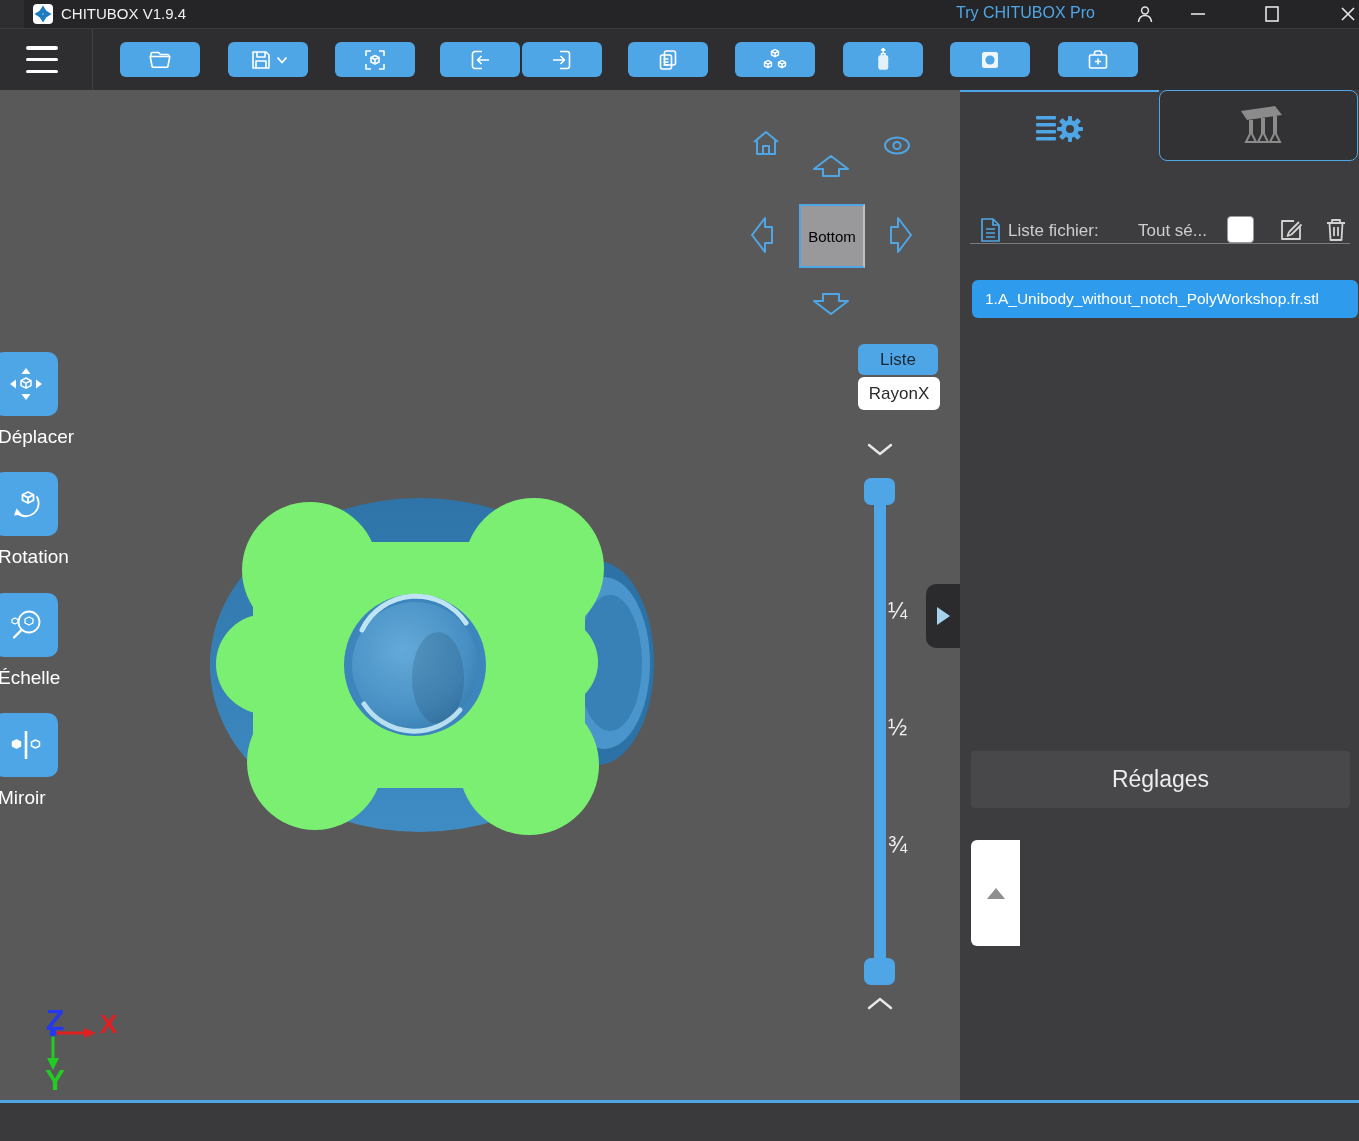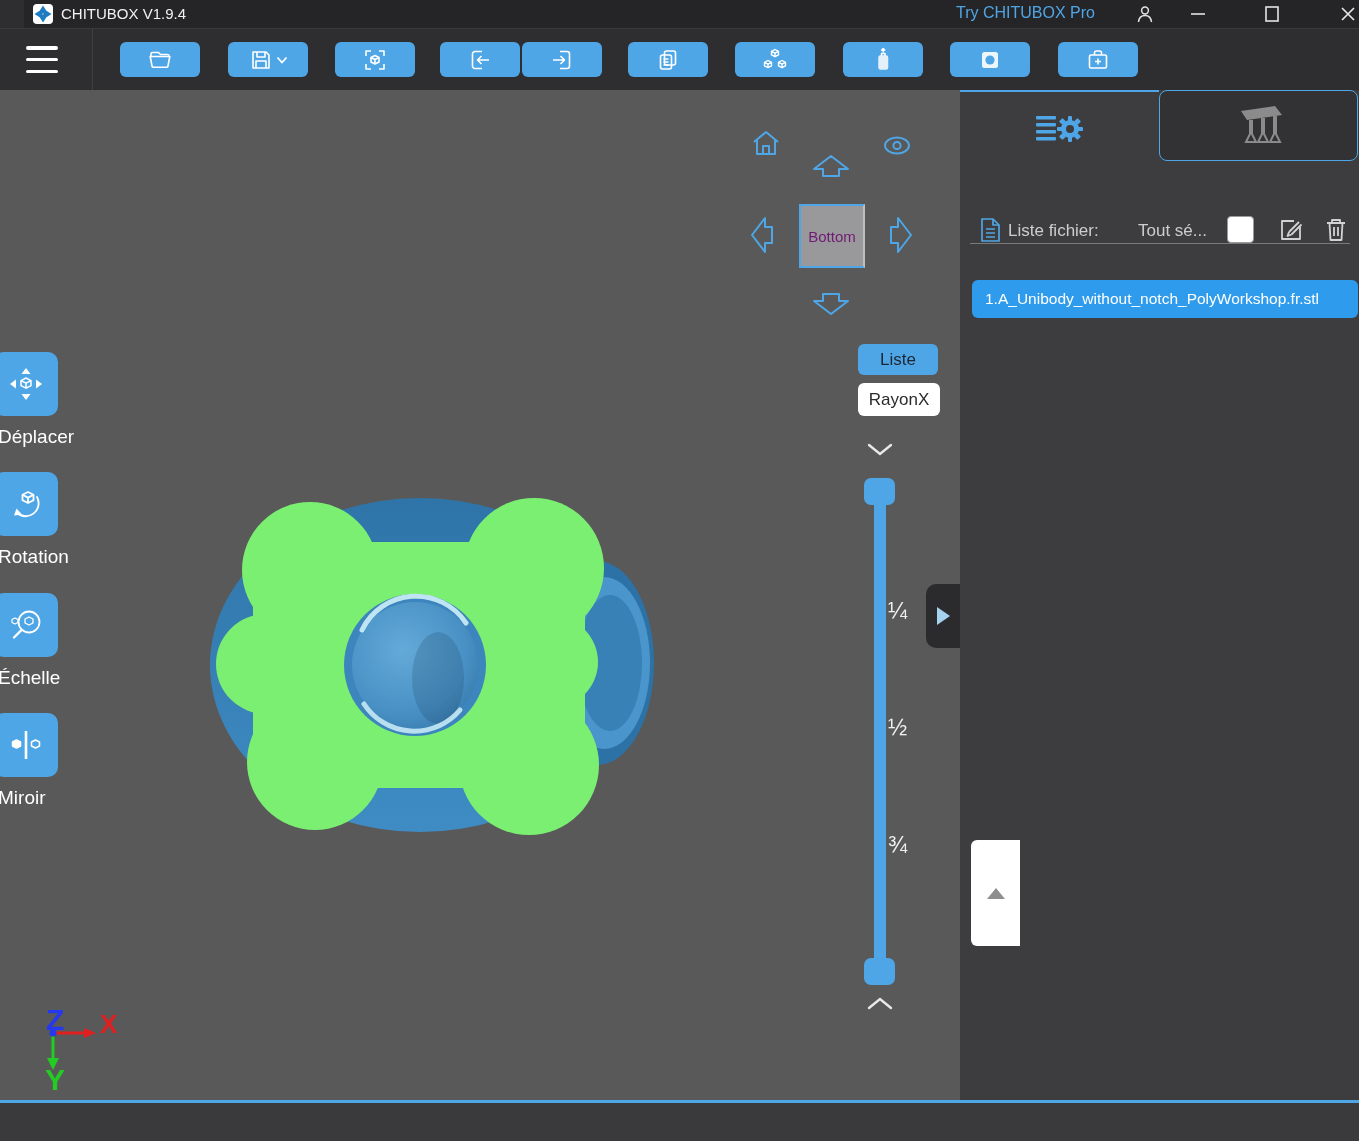--- a/index.html
+++ b/index.html
@@ -27,25 +27,25 @@
   .plate-line{position:absolute;left:0;top:1100px;width:1359px;height:3px;background:#4fa6e6;}
   .bottombar{position:absolute;left:0;top:1103px;width:1359px;height:38px;background:#3a3a3c;}
   
   .ltool{position:absolute;left:-6px;width:64px;height:64px;background:#4fa6e6;border-radius:10px;
     display:flex;align-items:center;justify-content:center;cursor:pointer;}
   .ltool-label{position:absolute;left:-2px;width:96px;color:#fff;font-size:19px;}
   
   .navicon{position:absolute;cursor:pointer;}
   .viewcube{position:absolute;left:799px;top:114px;width:62px;height:60px;background:#99999b;
     border:2px solid #4fa6e6;border-right-color:#bfbfbf;display:flex;align-items:center;justify-content:center;
-    color:#701a75;font-size:15px;cursor:pointer;}
+    color:#000000;font-size:15px;cursor:pointer;}
   
   .mode-solid{position:absolute;left:858px;top:254px;width:80px;height:31px;background:#4fa6e6;border-radius:6px;
     color:#1c2733;font-size:17px;display:flex;align-items:center;justify-content:center;cursor:pointer;}
-  .mode-xray{position:absolute;left:858px;top:293px;width:82px;height:33px;background:#fff;border-radius:6px;
+  .mode-xray{position:absolute;left:858px;top:287px;width:82px;height:33px;background:#fff;border-radius:6px;
     color:#2b2b2b;font-size:17px;display:flex;align-items:center;justify-content:center;cursor:pointer;}
   
   .slider-track{position:absolute;left:874px;top:399px;width:12px;height:482px;background:#4fa6e6;border-radius:3px;cursor:pointer;}
   .slider-handle{position:absolute;left:864px;width:31px;height:27px;background:#4fa6e6;border-radius:7px;cursor:pointer;}
   .slider-mark{position:absolute;left:888px;width:36px;color:#efefef;font-size:23px;}
   .flyout{position:absolute;left:926px;top:494px;width:34px;height:64px;background:#2b2b2e;
     border-radius:10px 0 0 10px;display:flex;align-items:center;justify-content:center;cursor:pointer;}
   
   .tabbar{position:absolute;left:0;top:0;width:399px;height:73px;}
   .tab-settings{position:absolute;left:0;top:0;width:199px;height:73px;background:#3d3d3f;
@@ -439,20 +439,23 @@
         <path d="M10 11 v9 M14 11 v9"></path>
       </svg>
     </span>
   </div>
   <div class="rp-divider"></div>
 
   <div class="fileitem">
     <span>1.A_Unibody_without_notch_PolyWorkshop.fr.stl</span>
   </div>
 
+  <div class="btn-settings">
+    <span>Réglages</span>
+  </div>
 
   <div class="slice-spin">
     <span class="tri-up"></span>
   </div>
 </div>
 
 <div class="plate-line"></div>
 <div class="bottombar"></div>
 
 </body></html>

